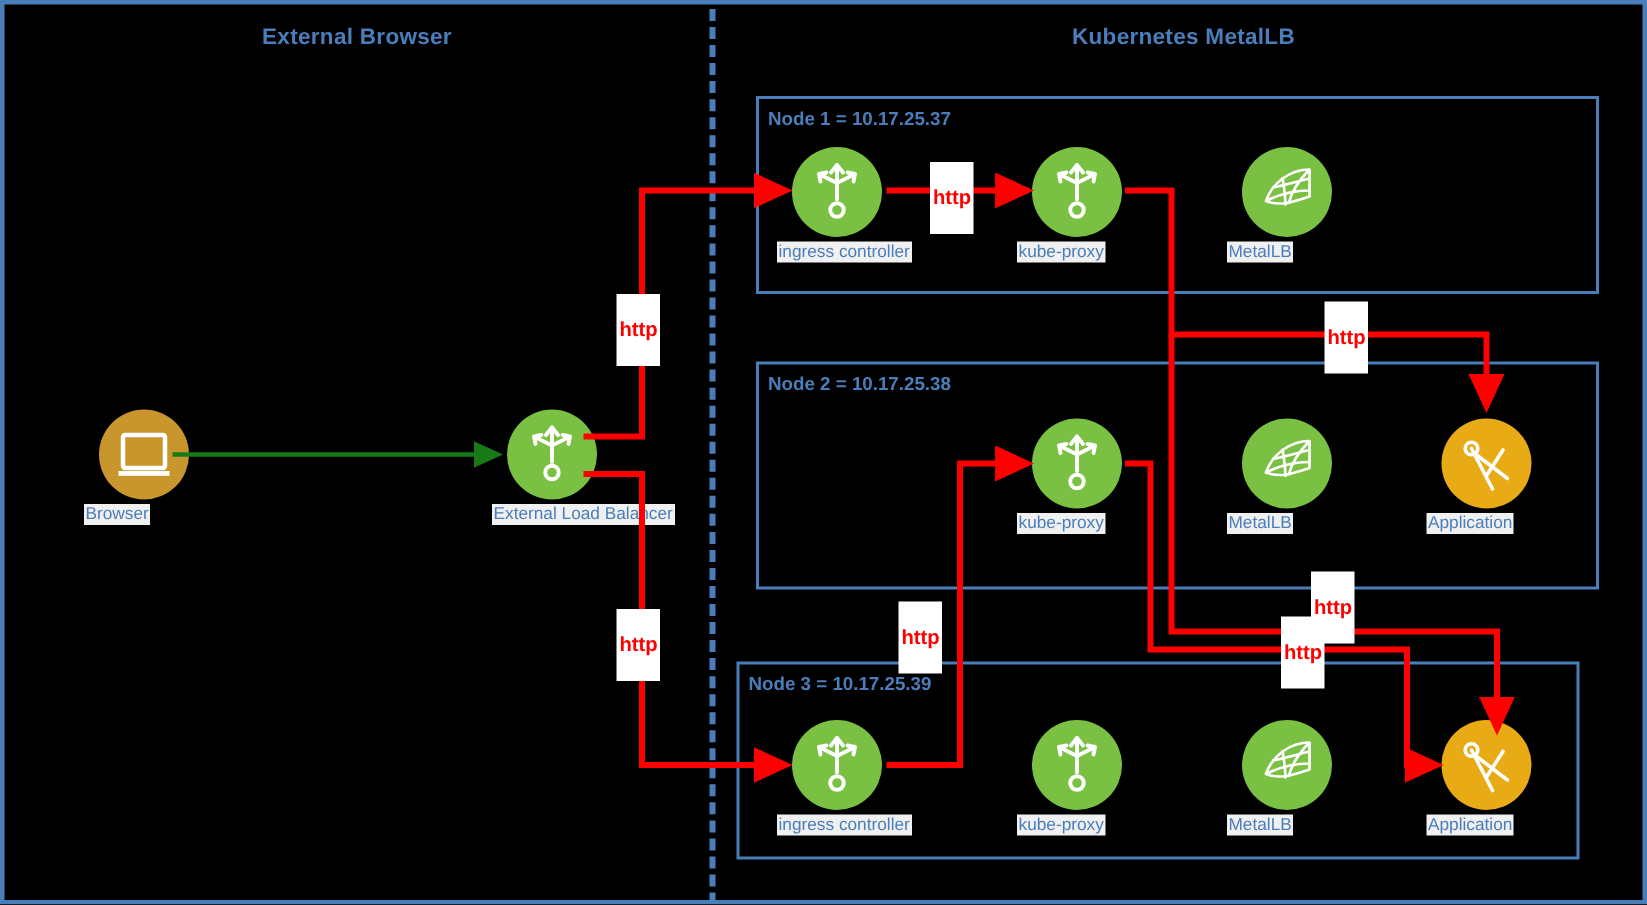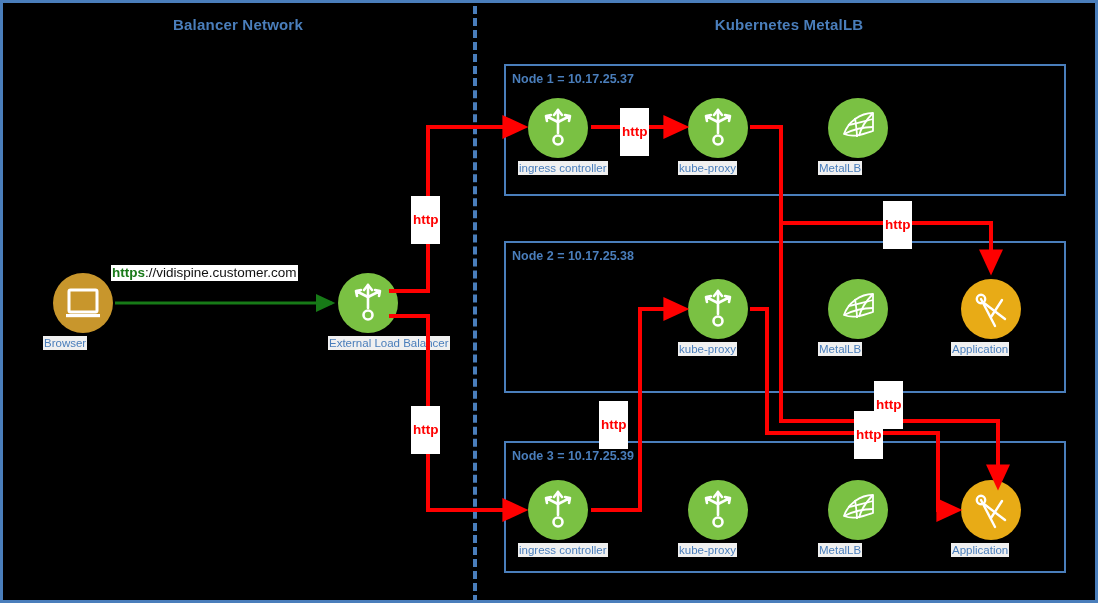--- a/index.html
+++ b/index.html
@@ -53,21 +53,21 @@
     position: absolute;
     left: 6px;
     top: 6px;
     color: #4a7ebb;
     font-weight: bold;
     font-size: 12.5px;
     white-space: nowrap;
   }
   #node1 { left: 501px; top: 61px;  width: 562px; height: 132px; }
   #node2 { left: 501px; top: 238px; width: 562px; height: 152px; }
-  #node3 { left: 501px; top: 438px; width: 562px; height: 132px; }
+  #node3 { left: 488px; top: 438px; width: 562px; height: 132px; }
 
   
   .node-item {
     position: absolute;
     width: 80px;
     text-align: left;
   }
   .circle {
     width: 60px;
     height: 60px;
@@ -84,21 +84,21 @@
     display: inline-block;
     color: #4a7ebb;
     font-size: 11.5px;
     background: #f0f0f0;
     padding: 0 1px;
     white-space: nowrap;
     line-height: 14px;
   }
 
   
-  #browser-item { left: 40px;  top: 270px; }
+  #browser-item { left: 53px;  top: 270px; }
   #browser-item .item-label { }
   #elb-item     { left: 325px; top: 270px; }
   #elb-item .item-label { }
 
   
   #url-label {
     position: absolute;
     left: 108px;
     top: 262px;
     font-size: 13.5px;
@@ -130,21 +130,21 @@
     width: 1098px; height: 603px;
     pointer-events: none;
     z-index: 3;
   }
 </style>
 </head>
 <body>
 
 <div id="canvas">
 
-  <div id="title-external" class="zone-title">Balancer Network</div>
+  <div id="title-external" class="zone-title">External Browser</div>
   <div id="title-cluster" class="zone-title">Kubernetes MetalLB</div>
 
   <div id="divider"></div>
 
   <svg id="wires" viewBox="0 0 1098 603">
     <defs>
       <marker id="redArrow" markerWidth="7" markerHeight="7" refX="5.4" refY="3" orient="auto" markerUnits="strokeWidth">
         <path d="M0,0 L6.5,3 L0,6 z" fill="#ff0000"></path>
       </marker>
       <marker id="greenArrow" markerWidth="7" markerHeight="7" refX="5.4" refY="3" orient="auto" markerUnits="strokeWidth">
@@ -172,23 +172,20 @@
   <div id="browser-item" class="node-item">
     <div class="circle browser">
       <svg width="60" height="60" viewBox="0 0 60 60">
         <rect x="16" y="17" width="28" height="22" rx="1.5" fill="none" stroke="#ffffff" stroke-width="3"></rect>
         <rect x="13" y="41" width="34" height="3.2" fill="#ffffff"></rect>
       </svg>
     </div>
     <span class="item-label">Browser</span>
   </div>
 
-  <div id="url-label">
-    <span class="scheme">https</span><span>://vidispine.customer.com</span>
-  </div>
 
   <div id="elb-item" class="node-item">
     <div class="circle green">
       <svg width="60" height="60" viewBox="0 0 60 60">
         <g stroke="#ffffff" stroke-width="2.6" fill="none" stroke-linecap="round">
           <path d="M30,12 L30,35"></path>
           <path d="M30,12 L26,17 M30,12 L34,17"></path>
           <path d="M30,24 L18,18 M18,18 L19,23 M18,18 L23,17"></path>
           <path d="M30,24 L42,18 M42,18 L41,23 M42,18 L37,17"></path>
         </g>

